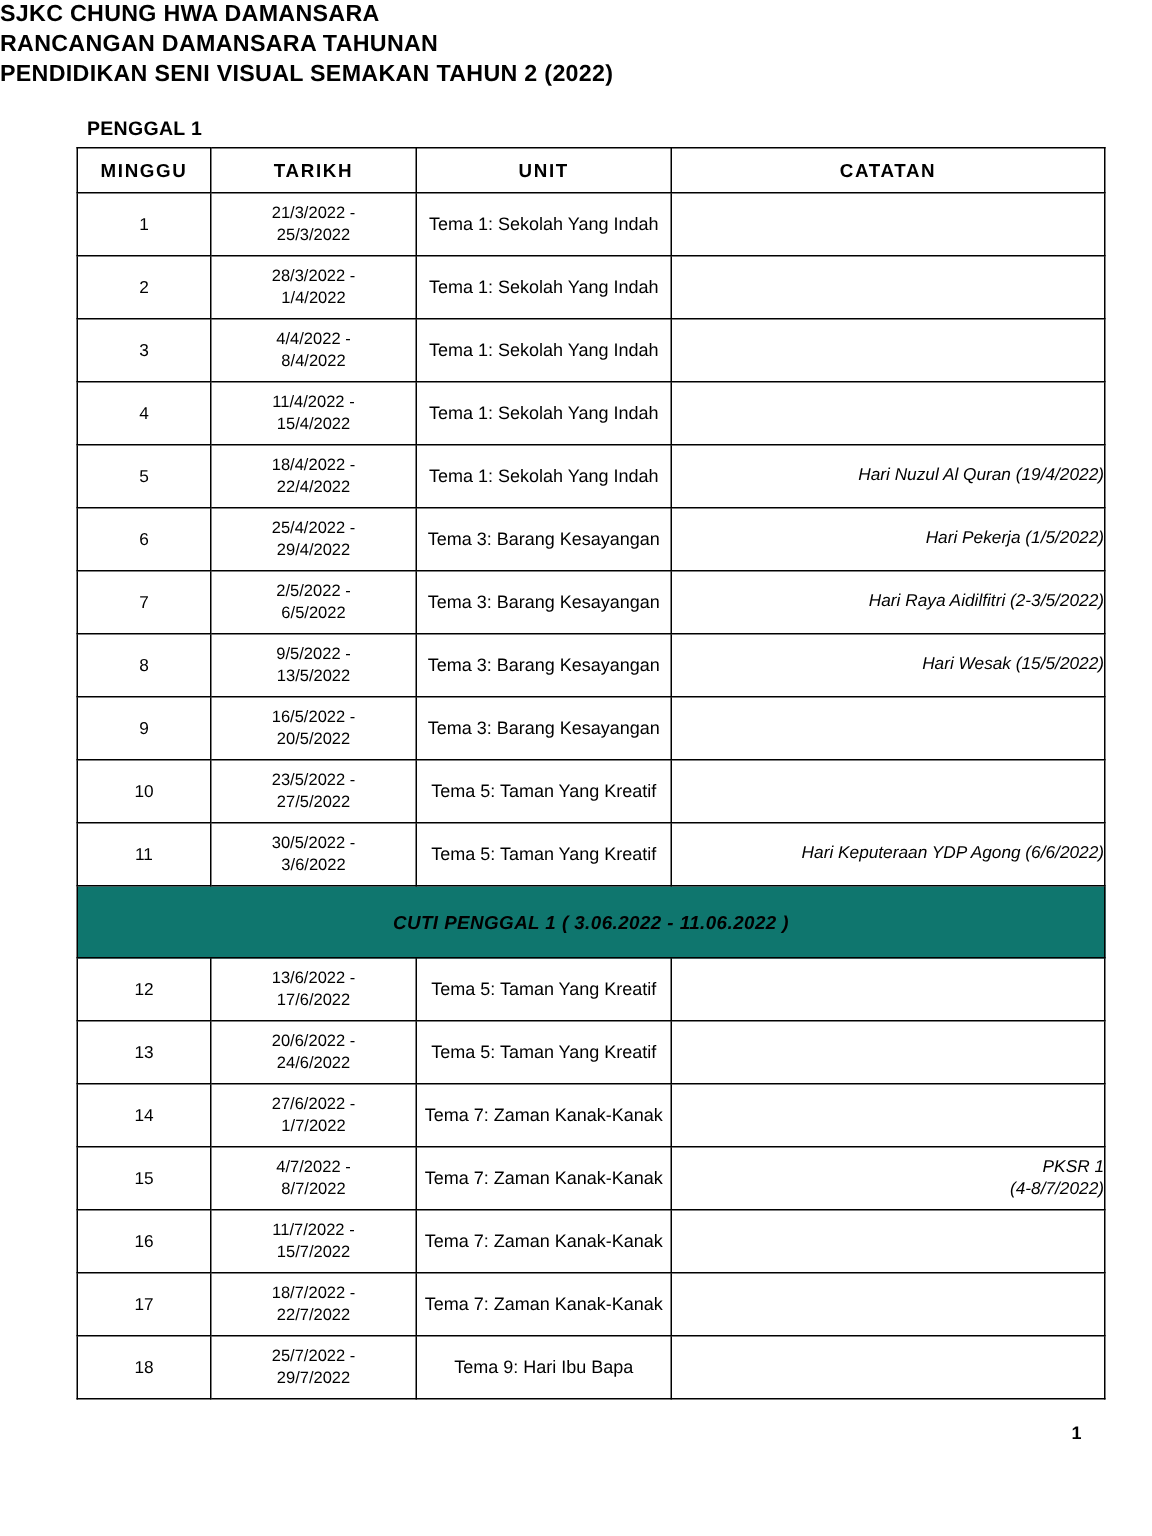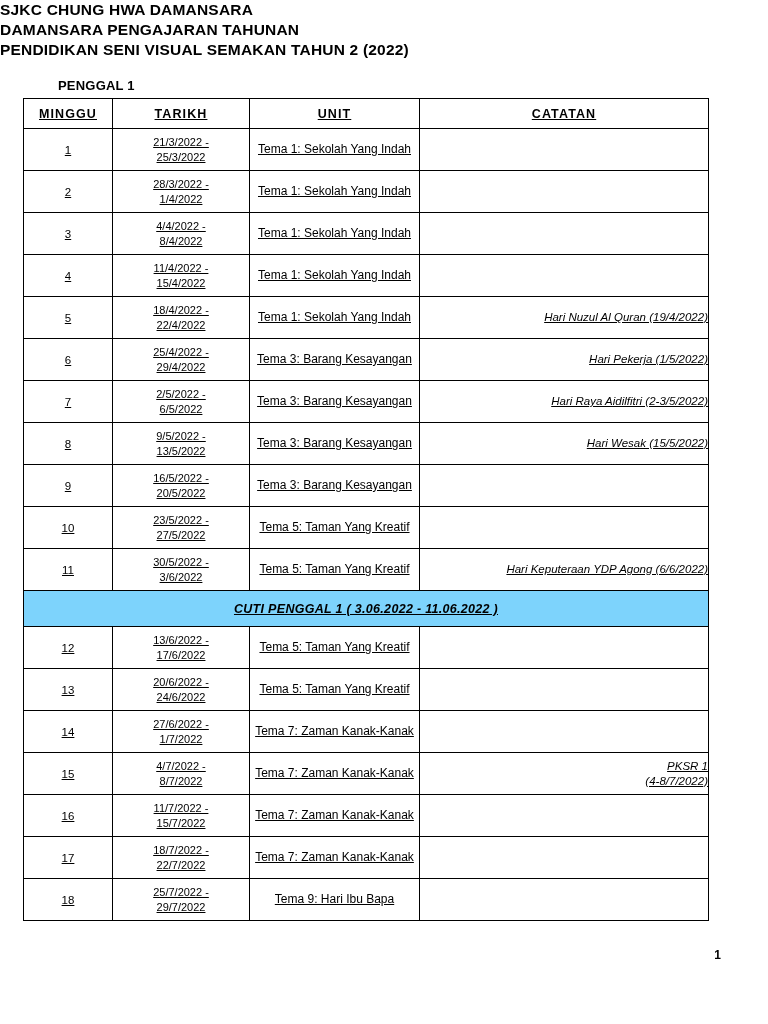--- a/index.html
+++ b/index.html
@@ -39,24 +39,23 @@
   .section-label {
     margin-top: 18px;
     margin-left: 58px;
     font-size: 13px;
     font-weight: bold;
     letter-spacing: 0.2px;
   }
 
   
   .table-wrap {
-    margin-left: 23px;
+    margin-left: 51px;
     margin-top: 5px;
     width: 685px;
-    text-decoration: underline;
   }
   table.plan {
     border-collapse: collapse;
     width: 685px;
     table-layout: fixed;
   }
   table.plan td, table.plan th {
     border: 1px solid #000000;
     padding: 0;
     vertical-align: middle;
@@ -101,22 +100,22 @@
     text-align: right;
     font-size: 11.5px;
     font-style: italic;
     line-height: 15px;
     padding: 3px 4px 0 4px;
     vertical-align: top;
   }
 
   
   tr.break-row > td {
-    height: 36px;
-    background: #7dd3fc;
+    height: 48px;
+    background: #0f766e;
     text-align: center;
     font-size: 12.5px;
     font-weight: bold;
     font-style: italic;
     letter-spacing: 0.3px;
   }
 
   
   .page-number {
     position: absolute;
@@ -127,21 +126,21 @@
     text-align: right;
   }
 </style>
 </head>
 <body>
 
 <div class="page">
 
   <div class="title-block">
     <div class="title-line">SJKC CHUNG HWA DAMANSARA</div>
-    <div class="title-line">DAMANSARA PENGAJARAN TAHUNAN</div>
+    <div class="title-line">RANCANGAN DAMANSARA TAHUNAN</div>
     <div class="title-line">PENDIDIKAN SENI VISUAL SEMAKAN TAHUN 2 (2022)</div>
   </div>
 
   <div class="section-label">PENGGAL 1</div>
 
   <div class="table-wrap">
     <table class="plan">
       <colgroup>
         <col class="c-minggu">
         <col class="c-tarikh">

